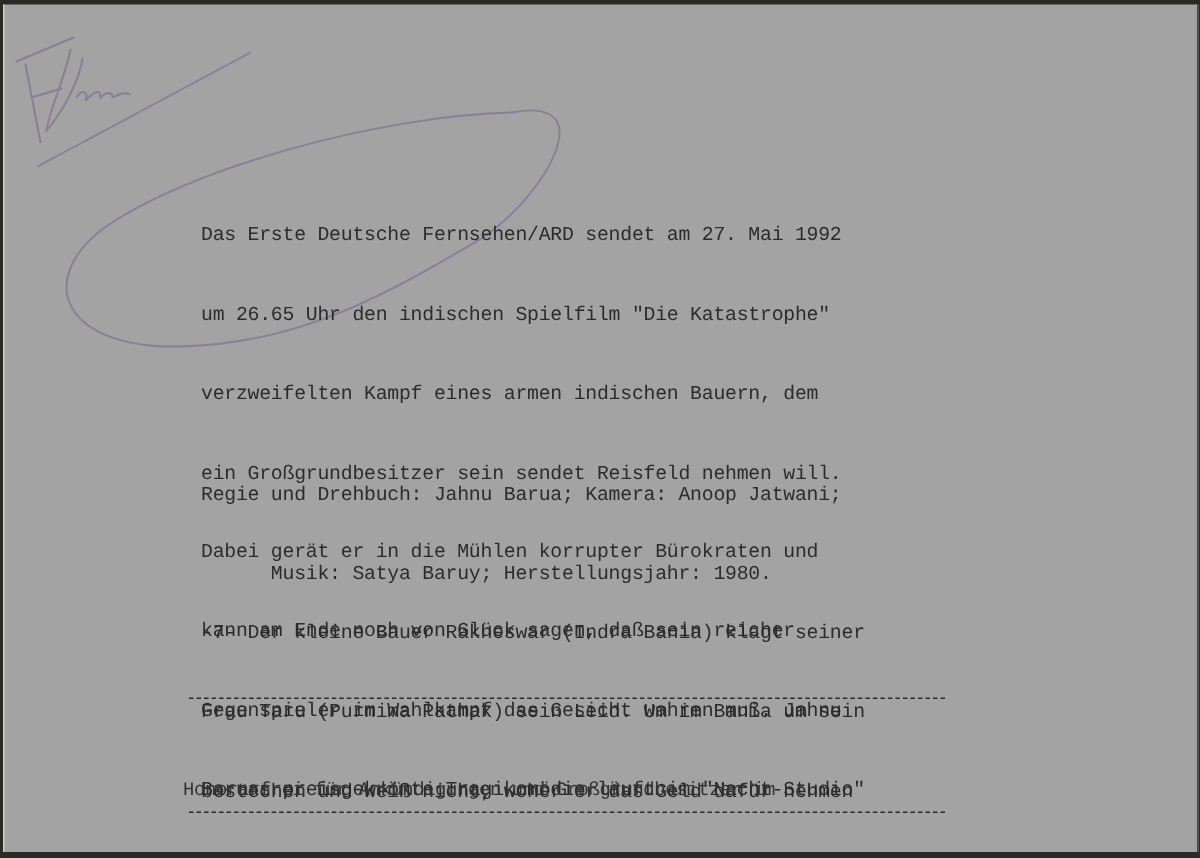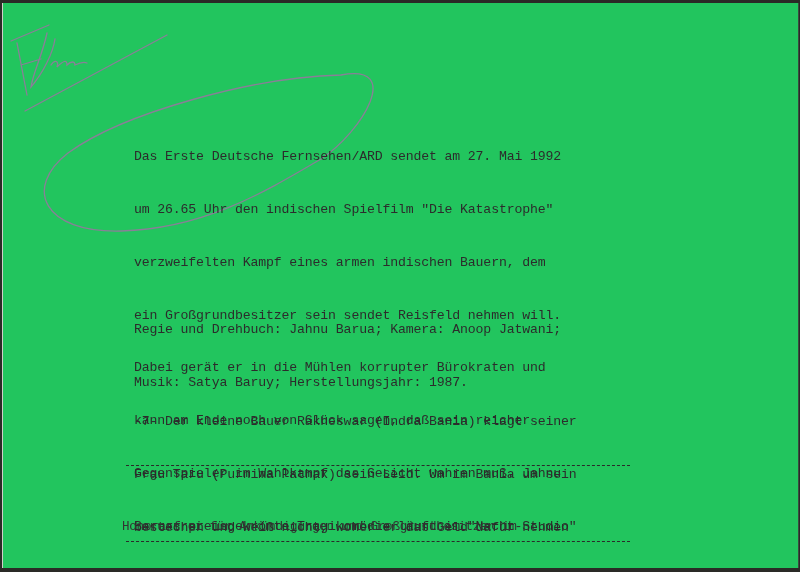--- a/index.html
+++ b/index.html
@@ -3,37 +3,37 @@
   <meta charset="utf-8">
   <style>
     html, body { margin: 0; padding: 0; }
     body {
       width: 800px; height: 572px; overflow: hidden;
       background: #2a2a26;
       position: relative;
     }
     .page {
       position: absolute; left: 2px; top: 3px; width: 795px; height: 565px;
-      background: #22c55e;
+      background: #a3a3a3;
       border-left: 1px solid #cfcfc8;
       border-right: 1px solid #3c4a40;
     }
     .annotation { position: absolute; left: 0; top: 0; pointer-events: none; }
     .text {
       position: absolute;
       font-family: "Liberation Mono", "DejaVu Sans Mono", monospace;
       color: #2c2c2c;
       font-size: 13.2px;
       line-height: 17.6px;
       white-space: pre;
       letter-spacing: -0.15px;
     }
     .line { display: block; height: 17.6px; }
     .para-main { left: 131px; top: 110px; }
-    .para-credits { left: 131px; top: 283px; }
+    .para-credits { left: 131px; top: 283px; text-align: center; }
     .para-caption { left: 131px; top: 375px; }
     .footer { left: 119px; top: 481px; font-size: 12.6px; color: #333; letter-spacing: -0.25px; }
     .rule {
       position: absolute; left: 123px; width: 504px; height: 0;
       border-top: 1.5px dashed #2a2a2a;
     }
   </style>
 </head>
 <body>
 
@@ -57,21 +57,21 @@
     <span class="line">ein Großgrundbesitzer sein sendet Reisfeld nehmen will.</span>
     <span class="line">Dabei gerät er in die Mühlen korrupter Bürokraten und</span>
     <span class="line">kann am Ende noch von Glück sagen, daß sein reicher</span>
     <span class="line">Gegenspieler im Wahlkampf das Gesicht wahren muß. Jahnu</span>
     <span class="line">Baruas preisgekrönte Tragikomödie läuft im "Nacht-Studio"</span>
     
   </div>
 
   <div class="text para-credits">
     <span class="line">Regie und Drehbuch: Jahnu Barua; Kamera: Anoop Jatwani;</span>
-    <span class="line">Musik: Satya Baruy; Herstellungsjahr: 1987.</span>
+    <span class="line">Musik: Satya Baruy; Herstellungsjahr: 1980.</span>
   </div>
 
   <div class="text para-caption">
     <span class="line">-7- Der kleine Bauer Rakheswar (Indra Bania) klagt seiner</span>
     <span class="line">Frau Taru (Purnima Pathak) sein Leid. Um im Bania um sein</span>
     <span class="line">bestechen und weiß nicht, woher er das Geld dafür nehmen</span>
     
   </div>
 
   <div class="rule" style="top:462px;"></div>

